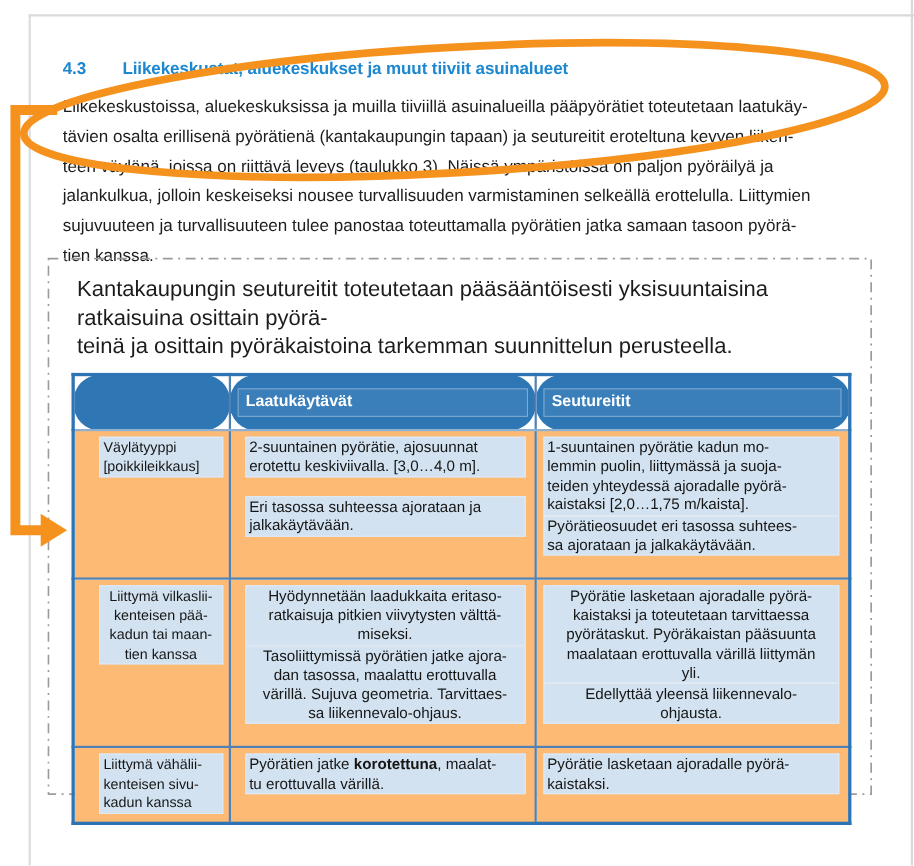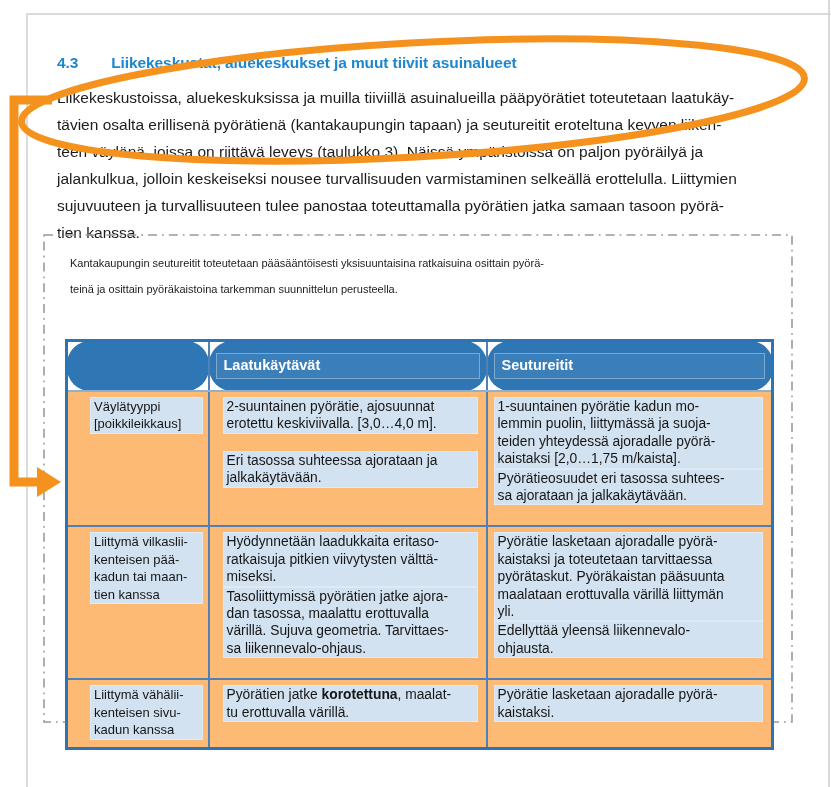--- a/index.html
+++ b/index.html
@@ -12,38 +12,38 @@
   .b-left{position:absolute;left:26px;top:13px;width:2px;height:774px;background:#dcdcdc;}
   .b-right{position:absolute;left:828px;top:0;width:2px;height:787px;background:#d9d9d9;}
 
   .heading{position:absolute;left:57px;top:54px;font-size:15.5px;font-weight:bold;color:#1d87cf;letter-spacing:-0.1px;white-space:nowrap;}
   .heading .num{display:inline-block;margin-right:33px;}
 
   .intro{position:absolute;left:57px;top:84px;width:750px;font-size:15.5px;line-height:27px;white-space:pre-line;color:#1c1c1c;}
 
   .note-box{position:absolute;left:43px;top:234px;width:750px;height:489px;}
   .note-border{position:absolute;left:0;top:0;width:100%;height:100%;}
-  .note-par{position:absolute;left:27px;top:16px;width:714px;font-size:11px;line-height:26px;white-space:pre-line;color:#1c1c1c;}
+  .note-par{position:absolute;left:27px;top:16px;width:714px;font-size:20px;line-height:26px;white-space:pre-line;color:#1c1c1c;}
   .caption{position:absolute;left:27px;top:79px;width:714px;font-size:15px;font-style:italic;color:#222;}
 
   table.quality{
     position:absolute;left:22px;top:105px;border-collapse:collapse;table-layout:fixed;width:706px;
     font-size:13.8px;line-height:17.4px;color:#161616;
     border:3px solid #2e74b5;
   }
   table.quality td,table.quality th{border:2px solid #4f81b5;vertical-align:top;overflow:hidden;}
   table.quality thead th{background:#2e76b4;border-left:2px solid #cfdeed;border-bottom:2px solid #8fb0d0;vertical-align:middle;height:46px;border-radius:23px;}
   table.quality thead th.c1{border-left:none;}
   .hbox{margin:0 5px;border:1px solid #7fa9ce;background:#3a7eba;padding:3px 7px;color:#ffffff;font-weight:bold;font-size:14.5px;text-align:left;}
   td{background:#fdba74;}
   td.c1{padding:5px 5px 4px 22px;font-size:13px;}
   td.c2{padding:5px 8px 4px 13px;}
   td.c3{padding:5px 8px 20px 6px;}
   tr.r1{height:102px;}
-  tr.r2{height:138px;}
+  tr.r2{height:138px;text-align:center;}
   tr.r3{height:69px;}
   p.cellp{margin:0;background:#d3e2f0;border:1px solid #dfeaf5;padding:0 3px;white-space:pre-line;}
   p.gap{margin-top:17px;}
   .bld{font-weight:bold;text-align:right;}
 
   .source{position:absolute;left:56px;top:736px;font-size:15.5px;color:#111;}
 
   .annot{position:absolute;left:0;top:0;width:831px;height:787px;pointer-events:none;z-index:6;}
 </style>
 </head>

